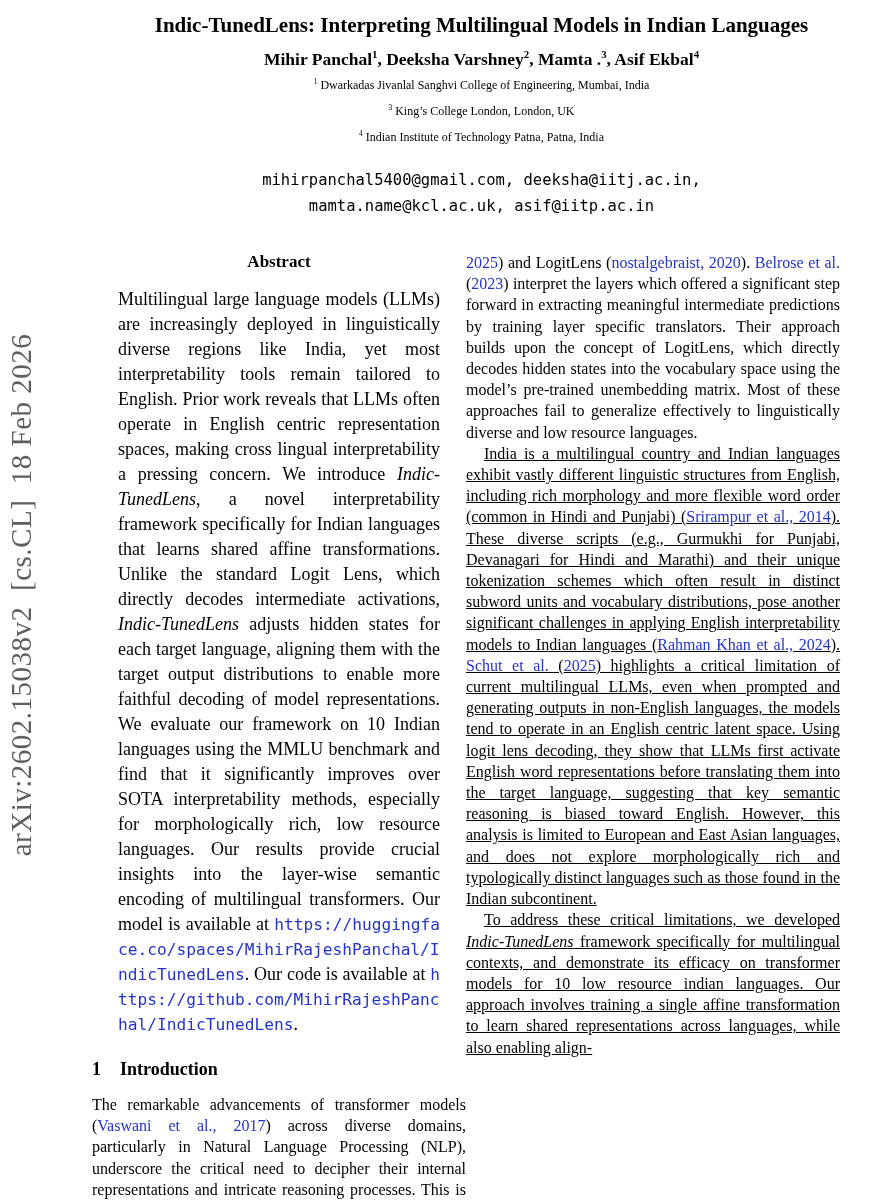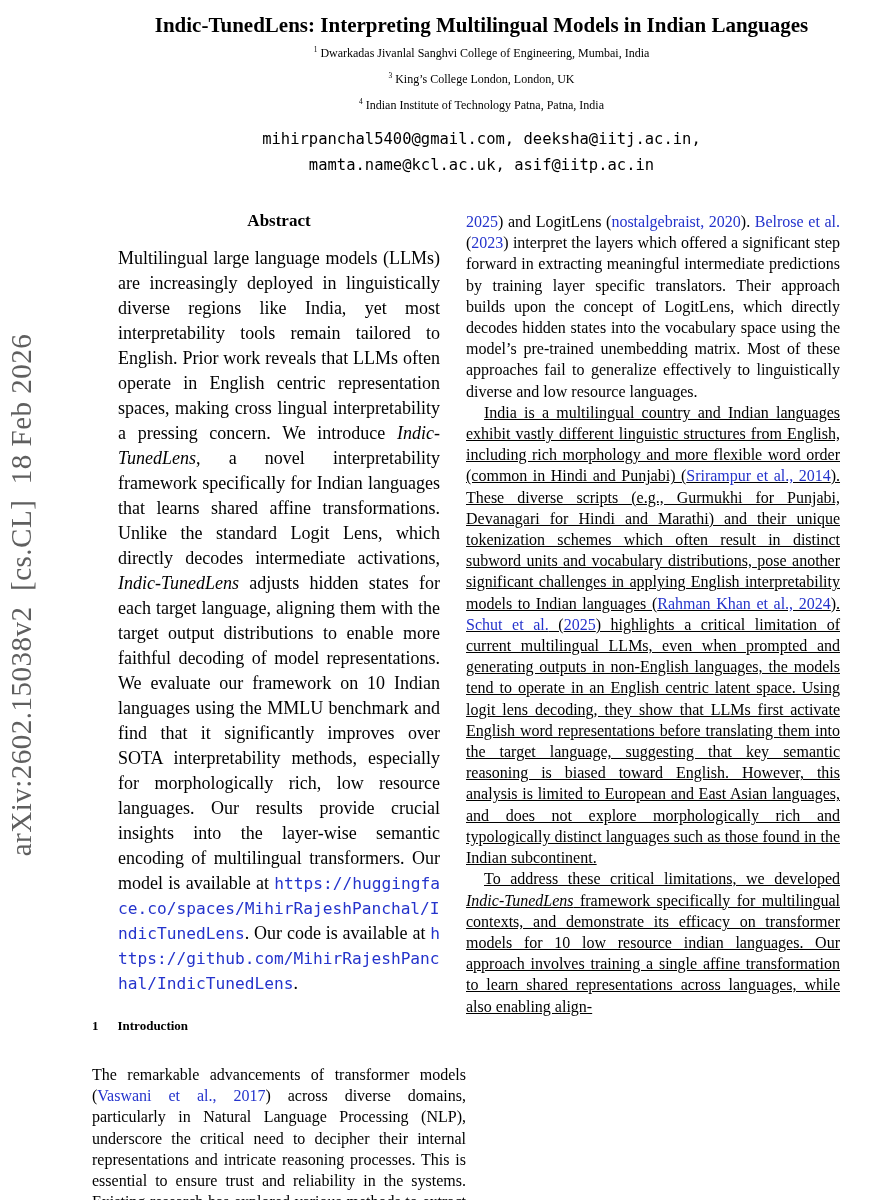--- a/index.html
+++ b/index.html
@@ -30,43 +30,43 @@
     width: 779px;
   }
   .paper-header { text-align: center; padding-top: 12px; }
   .title { font-size: 21px; line-height: 26px; font-weight: 700; }
   .authors { font-size: 17.5px; font-weight: 700; margin-top: 11px; }
   .affil { font-size: 12px; margin-top: 5px; line-height: 21px; }
   .emails {
     font-family: "DejaVu Sans Mono", "Liberation Mono", monospace;
     font-size: 15.5px;
     line-height: 20px;
-    margin-top: 13px;
+    margin-top: 22px;
   }
   .sup { font-size: 62%; vertical-align: super; line-height: 0; }
   .columns { display: flex; margin-top: 36px; }
   .col { width: 374px; }
   .abstract-heading {
     text-align: center;
     font-size: 17px;
     font-weight: 700;
     margin-bottom: 15px;
   }
   .abstract-body {
     font-size: 18px;
     line-height: 25px;
     text-align: justify;
     hyphens: auto;
     margin: 0 26px;
   }
   .section-heading {
-    font-size: 13px;
+    font-size: 18px;
     font-weight: 700;
     margin-top: 22px;
-    margin-bottom: 30px;
+    margin-bottom: 14px;
   }
   .sec-num { display: inline-block; margin-right: 19px; }
   .body-text {
     font-size: 16px;
     line-height: 21.2px;
     text-align: justify;
     hyphens: auto;
   }
   .indent { text-indent: 18px; text-decoration: underline; }
   .link { color: var(--link, #2433cc); }
@@ -81,20 +81,21 @@
 <body>
 
 <div class="page">
 
   <div class="arxiv-watermark">arXiv:2602.15038v2  [cs.CL]  18 Feb 2026</div>
 
   <div class="content">
 
     <header class="paper-header">
       <h1 class="title">Indic-TunedLens: Interpreting Multilingual Models in Indian Languages</h1>
+      <div class="authors"><span>Mihir Panchal</span><span class="sup">1</span><span>, Deeksha Varshney</span><span class="sup">2</span><span>, Mamta .</span><span class="sup">3</span><span>, Asif Ekbal</span><span class="sup">4</span></div>
       <div class="affil"><span class="sup">1</span><span> Dwarkadas Jivanlal Sanghvi College of Engineering, Mumbai, India</span></div>
       <div class="affil"><span class="sup">3</span><span> King’s College London, London, UK</span></div>
       <div class="affil"><span class="sup">4</span><span> Indian Institute of Technology Patna, Patna, India</span></div>
       <div class="emails">mihirpanchal5400@gmail.com, deeksha@iitj.ac.in,</div>
       <div class="emails" style="margin-top:6px;">mamta.name@kcl.ac.uk, asif@iitp.ac.in</div>
     </header>
 
     <div class="columns">
 
       <div class="col">

